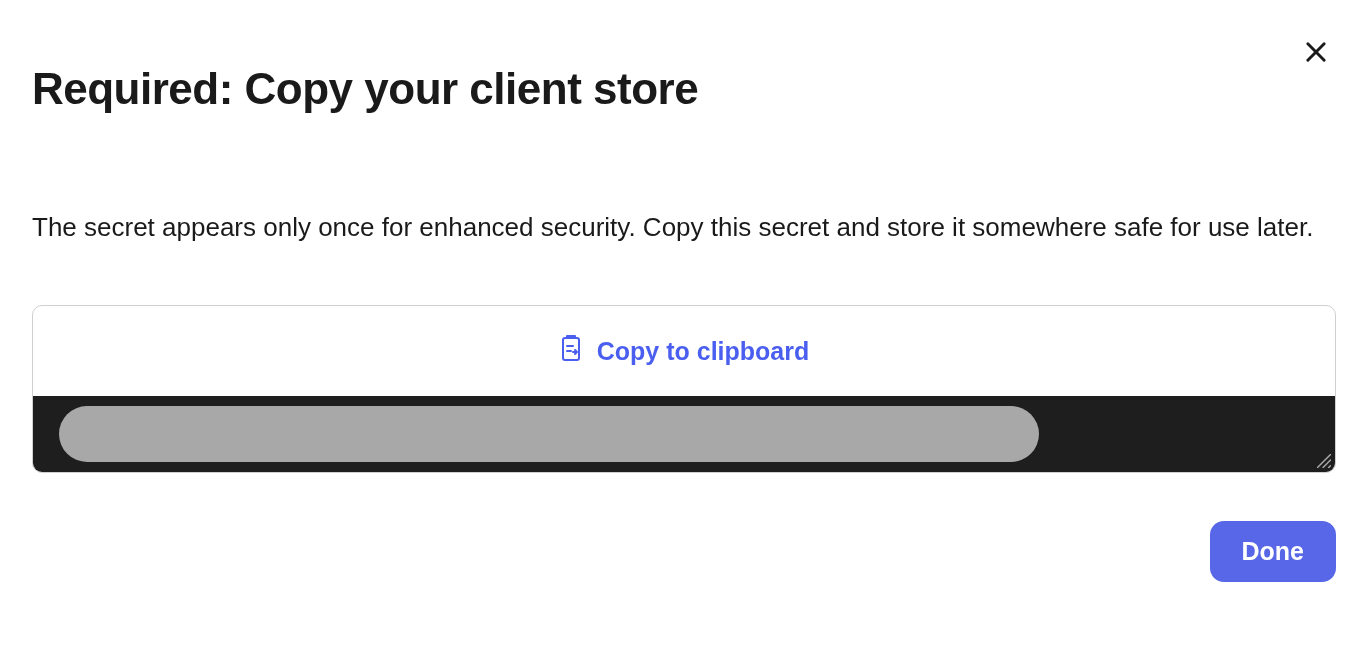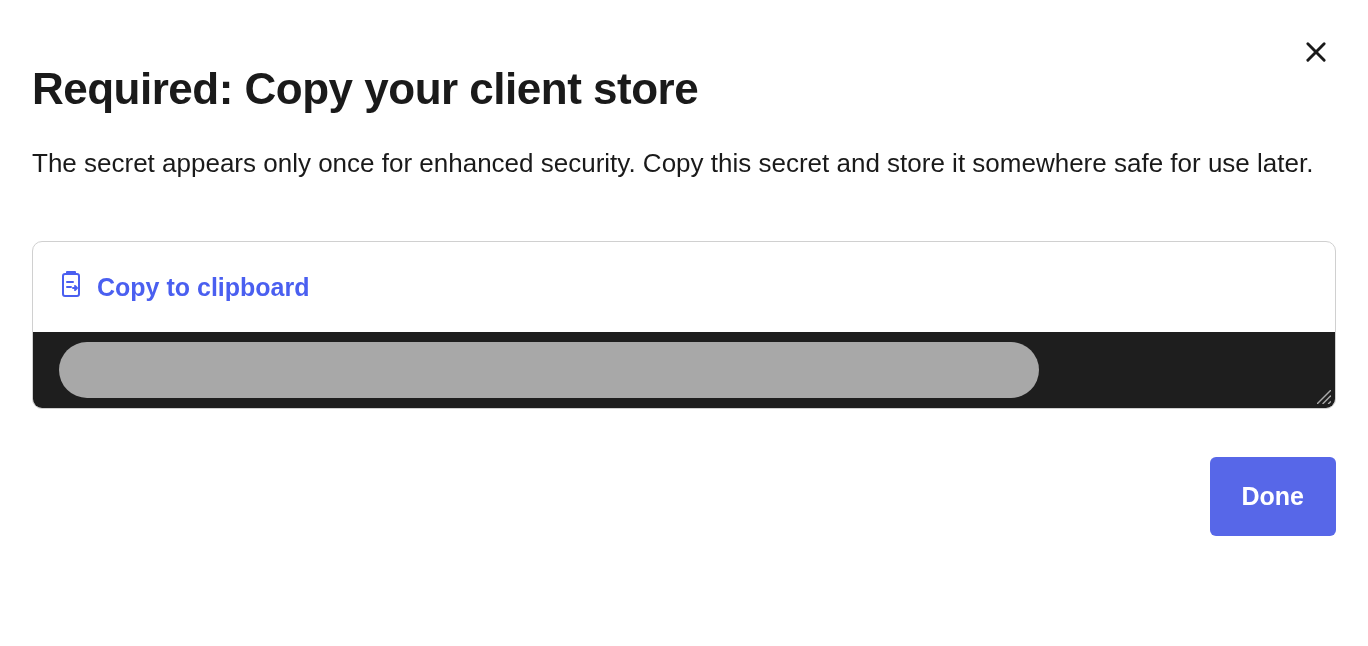--- a/index.html
+++ b/index.html
@@ -31,34 +31,34 @@
     .dialog-title {
       font-size: 44px;
       font-weight: 700;
       color: #1a1a1a;
       margin-top: 36px;
       letter-spacing: -0.5px;
     }
     .dialog-description {
       font-size: 26px;
       color: #1a1a1a;
-      margin-top: 27px;
+      margin-top: 91px;
       line-height: 1.7;
       font-weight: 400;
     }
     .secret-box {
       margin-top: 56px;
       border: 1px solid #d0d0d0;
       border-radius: 10px;
       overflow: hidden;
       background: #ffffff;
     }
     .secret-box-header {
       display: flex;
-      justify-content: flex-start;
+      justify-content: center;
       align-items: center;
       padding: 28px 26px;
       gap: 14px;
     }
     .copy-button {
       display: inline-flex;
       align-items: center;
       gap: 14px;
       color: #4a5ff0;
       font-size: 25px;
@@ -99,22 +99,22 @@
     }
     .footer {
       display: flex;
       justify-content: flex-end;
       margin-top: 48px;
     }
     .done-button {
       background: #5767e8;
       color: #ffffff;
       border: none;
-      border-radius: 6px;
-      padding: 25px 32px;
+      border-radius: 14px;
+      padding: 16px 32px;
       font-size: 25px;
       font-weight: 700;
       cursor: pointer;
     }
   </style>
 </head>
 <body>
 
 <div class="close-icon">
   <svg viewBox="0 0 24 24" stroke="currentColor" stroke-width="2.5" fill="none" stroke-linecap="round">

